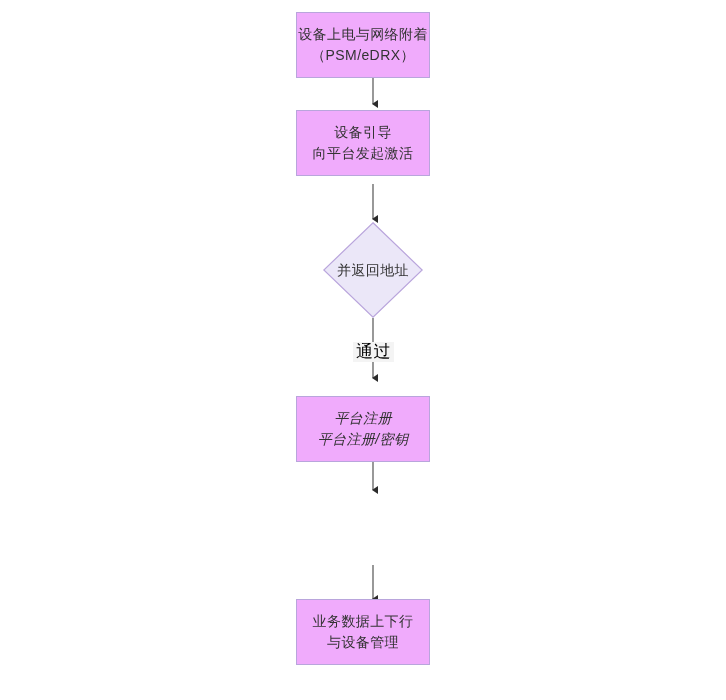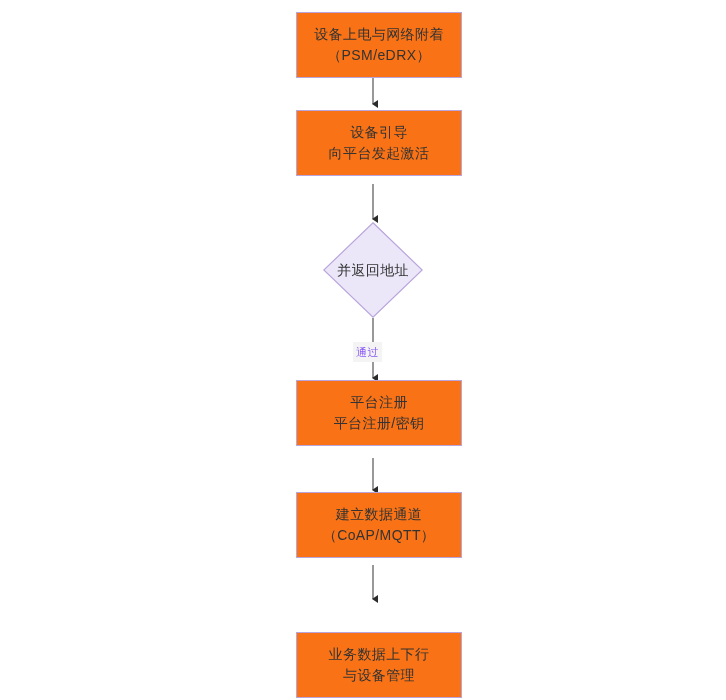--- a/index.html
+++ b/index.html
@@ -29,23 +29,23 @@
     align-items: center;
     justify-content: center;
     color: #333333;
     font-size: 14px;
     line-height: 21px;
     text-align: center;
     letter-spacing: 0.4px;
     white-space: nowrap;
   }
   .node-box {
-    background: #f97316;
+    background: #f0abfc;
     border: 1px solid #b9a5dc;
-    width: 166px;
+    width: 134px;
     height: 66px;
     left: 296px;
   }
   .node-diamond {
     width: 100px;
     height: 96px;
     left: 323px;
     background: transparent;
     border: none;
   }
@@ -58,23 +58,23 @@
   }
   .diamond-label {
     position: relative;
     z-index: 2;
   }
   .node-line {
     display: block;
   }
   .edge-label {
     position: absolute;
-    font-size: 11px;
+    font-size: 17px;
     line-height: 18px;
-    color: #8b5cf6;
+    color: #000000;
     background: #f4f4f4;
     padding: 1px 3px;
     letter-spacing: 0.4px;
     white-space: nowrap;
     z-index: 3;
   }
   svg.connectors {
     position: absolute;
     left: 0;
     top: 0;
@@ -115,28 +115,24 @@
 
   <div class="node node-diamond" style="top:222px;">
     <svg class="diamond-shape" viewBox="0 0 100 96" preserveAspectRatio="none">
       <polygon points="50,0.8 99.2,48 50,95.2 0.8,48" fill="#ebe7f8" stroke="#b9a5dc" stroke-width="1.2"></polygon>
     </svg>
     <span class="node-line diamond-label">并返回地址</span>
   </div>
 
   <div class="edge-label" style="left:353px; top:342px;">通过</div>
 
-  <div class="node node-box" style="top:380px;">
+  <div class="node node-box" style="top:396px;font-style:italic;">
     <span class="node-line">平台注册</span>
     <span class="node-line">平台注册/密钥</span>
   </div>
 
-  <div class="node node-box" style="top:492px;">
-    <span class="node-line">建立数据通道</span>
-    <span class="node-line">（CoAP/MQTT）</span>
-  </div>
 
-  <div class="node node-box" style="top:632px;text-align:center;">
+  <div class="node node-box" style="top:599px;text-align:center;">
     <span class="node-line">业务数据上下行</span>
     <span class="node-line">与设备管理</span>
   </div>
 
 </div>
 
 </body></html>

